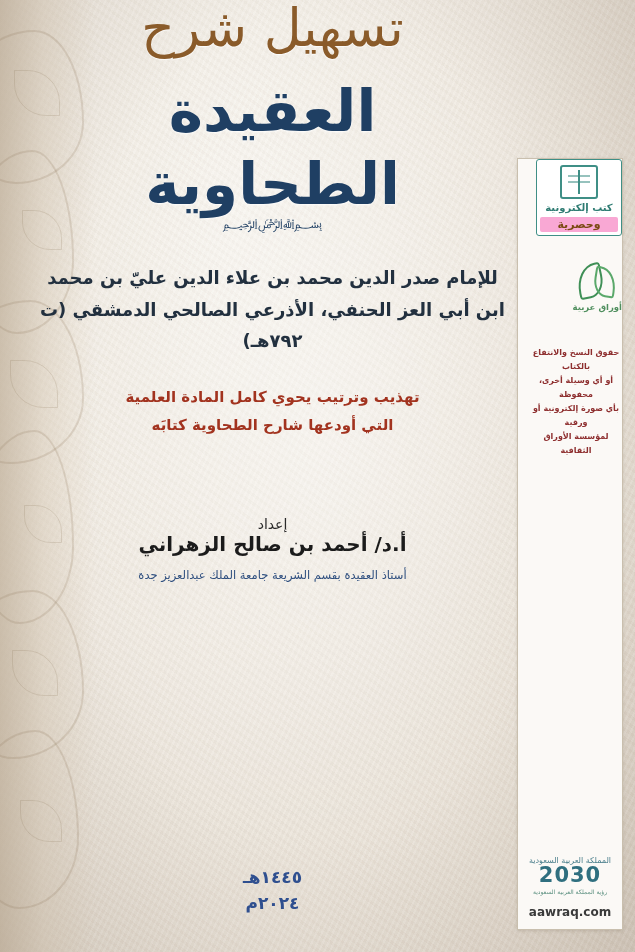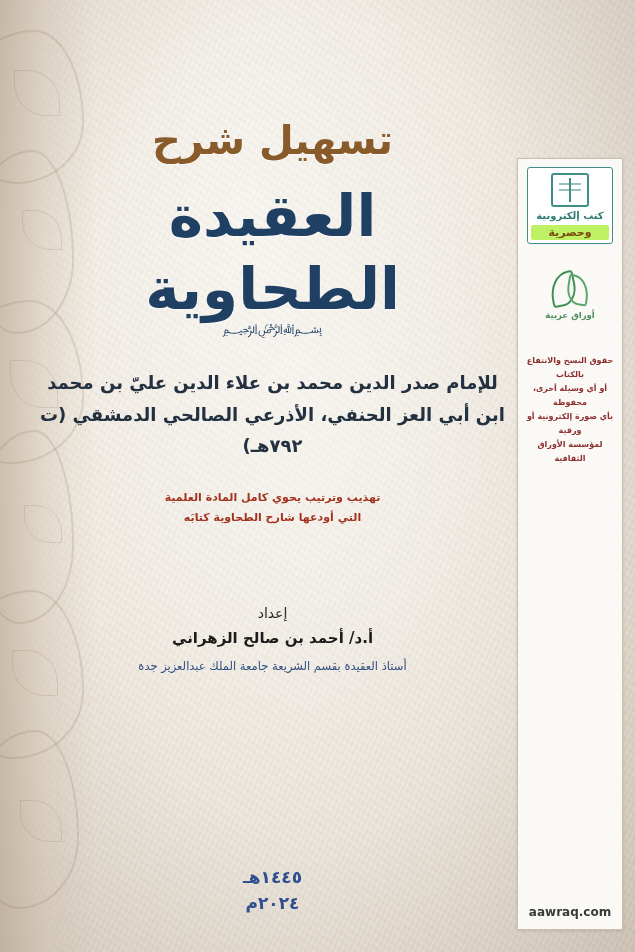--- a/index.html
+++ b/index.html
@@ -63,22 +63,21 @@
     position: absolute;
     right: 12px;
     top: 158px;
     width: 106px;
     height: 772px;
     background: #fbf9f6;
     border: 1px solid #c9bfae;
     box-shadow: 0 1px 3px rgba(90,75,55,0.18);
     display: flex;
     flex-direction: column;
-    align-items: center;
-    padding-top: 8px;
+    align-items: flex-start;
     box-sizing: border-box;
   }
   .badge-box {
     width: 86px;
     border: 1px solid #3f8f86;
     border-radius: 3px;
     padding: 5px 3px 3px;
     box-sizing: border-box;
     text-align: center;
     background: #ffffff;
@@ -114,21 +113,21 @@
   }
   .badge-line1 {
     font-size: 10px;
     color: #2f7c73;
     font-weight: bold;
     letter-spacing: 0;
     line-height: 1.25;
   }
   .badge-line2 {
     margin-top: 2px;
-    background: #bef264;
+    background: #f9a8d4;
     color: #7a4a12;
     font-size: 11px;
     font-weight: bold;
     padding: 1px 0;
     border-radius: 2px;
   }
   .pub-logo {
     margin-top: 26px;
     text-align: center;
   }
@@ -220,24 +219,23 @@
   
   .content {
     position: absolute;
     left: 40px;
     right: 130px;
     top: 0;
     bottom: 0;
     text-align: center;
   }
   .title-small {
-    margin-top: 118px;
-    font-size: 40px;
+    font-size: 52px;
     color: #8a5b2a;
-    font-weight: bold;
+    font-weight: normal;
     letter-spacing: 0;
     line-height: 1.1;
     text-shadow: 0 1px 1px rgba(255,255,255,0.8);
   }
   .title-main {
     margin-top: 18px;
     font-size: 58px;
     color: #1f3f63;
     font-weight: bold;
     line-height: 1.25;
@@ -250,33 +248,32 @@
   }
   .author-block {
     margin-top: 26px;
     font-size: 18px;
     color: #22303f;
     line-height: 1.75;
     font-weight: bold;
   }
   .desc-block {
     margin-top: 26px;
-    font-size: 11px;
+    font-size: 15px;
     color: #a2331f;
     line-height: 1.9;
     font-weight: bold;
   }
   .prep-label {
     margin-top: 76px;
     font-size: 14px;
     color: #2a2a2a;
   }
   .prep-name {
-    margin-top: 8px;
-    font-size: 15px;
+    font-size: 20px;
     color: #1b1b1b;
     font-weight: bold;
   }
   .prep-title {
     margin-top: 12px;
     font-size: 11.5px;
     color: #2f4f7f;
   }
   .dates {
     position: absolute;
@@ -356,17 +353,22 @@
     </div>
 
 
     <div class="rights">
       <div>حقوق النسخ والانتفاع بالكتاب</div>
       <div>أو أي وسيلة أخرى، محفوظة</div>
       <div>بأي صورة إلكترونية أو ورقية</div>
       <div>لمؤسسة الأوراق الثقافية</div>
     </div>
 
+    <div class="vision">
+      <div class="vision-top">المملكة العربية السعودية</div>
+      <div class="vision-num">2030</div>
+      <div class="vision-sub">رؤية المملكة العربية السعودية</div>
+    </div>
 
     <div class="site">aawraq.com</div>
   </div>
 
 </div>
 
 </body></html>

